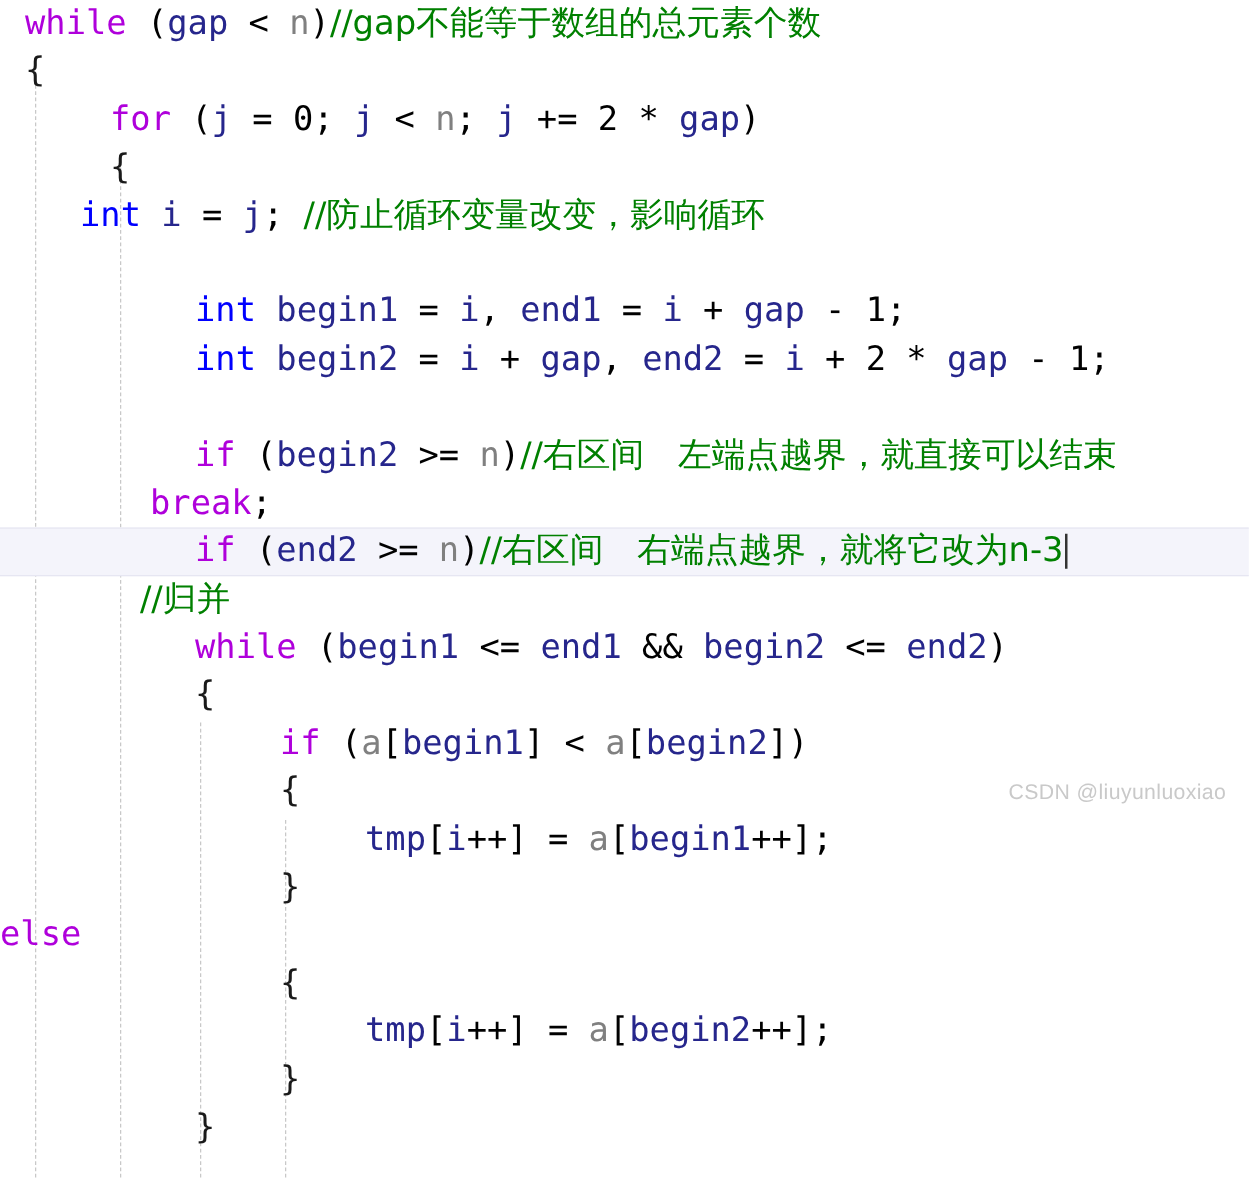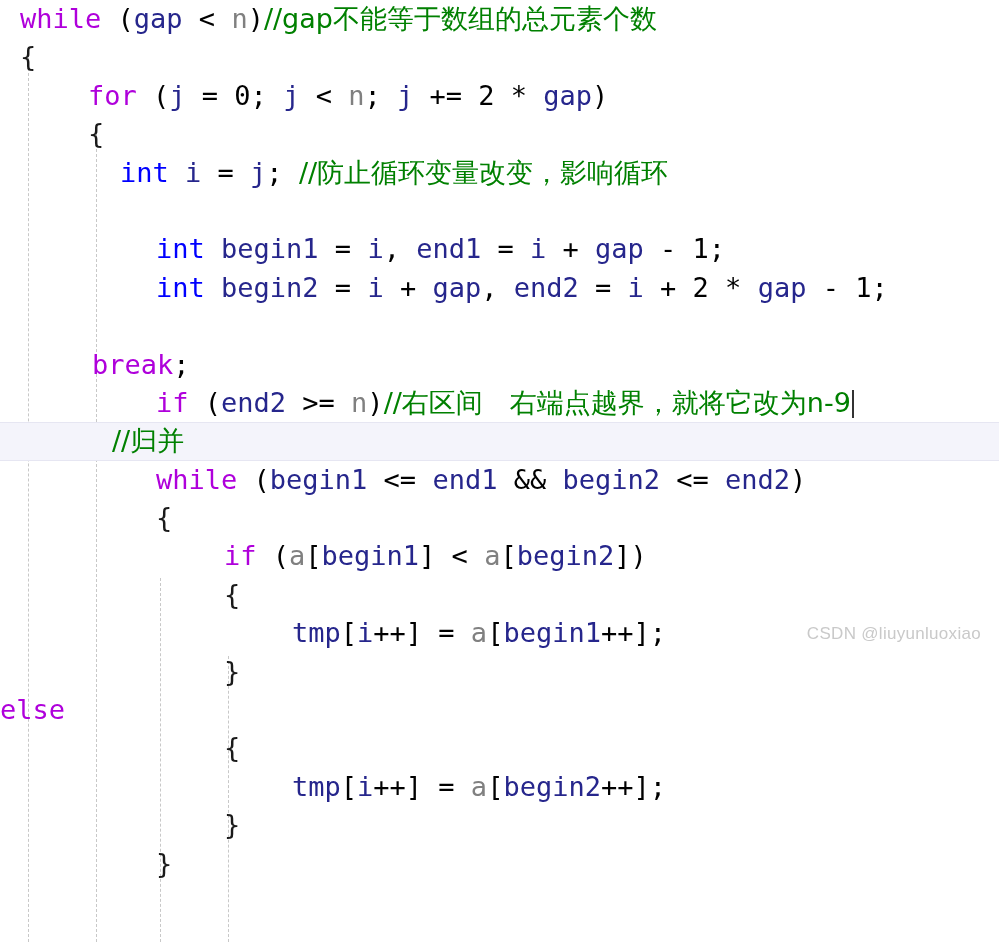--- a/index.html
+++ b/index.html
@@ -106,27 +106,28 @@
       <div class="guide" style="left: 160px; top: 578px; height: 364px; border-left-color: rgb(200, 200, 200);"></div>
       <div class="guide" style="left: 228px; top: 656px; height: 286px; border-left-color: rgb(200, 200, 200);"></div>
     </div>
 
   <div class="line-highlight" style="top: 422.4px; height: 38.4px; background: rgb(244, 244, 251);"></div>
     <div class="code">
       <div class="line" style="padding-left: 20px;"><span class="kw">while</span><span class="punct"> </span><span class="punct">(</span><span class="ident">gap</span><span class="punct"> &lt; </span><span class="extern">n</span><span class="punct">)</span><span class="cmt">//gap不能等于数组的总元素个数</span></div>
       <div class="line" style="padding-left: 20px;"><span class="brace">{</span></div>
       <div class="line" style="padding-left: 88px;"><span class="kw">for</span><span class="punct"> (</span><span class="ident">j</span><span class="punct"> = </span><span class="num">0</span><span class="punct">; </span><span class="ident">j</span><span class="punct"> &lt; </span><span class="extern">n</span><span class="punct">; </span><span class="ident">j</span><span class="punct"> += </span><span class="num">2</span><span class="punct"> * </span><span class="ident">gap</span><span class="punct">)</span></div>
       <div class="line" style="padding-left: 88px;"><span class="brace">{</span></div>
-      <div class="line" style="padding-left: 120px;"><span class="type">int</span><span class="punct"> </span><span class="ident">i</span><span class="punct"> = </span><span class="ident">j</span><span class="punct">; </span><span class="cmt">//防止循环变量改变，影响循环</span></div>
+      <div class="line" style="padding-left: 64px;"><span class="type">int</span><span class="punct"> </span><span class="ident">i</span><span class="punct"> = </span><span class="ident">j</span><span class="punct">; </span><span class="cmt">//防止循环变量改变，影响循环</span></div>
       <div class="line" style="padding-left: 20px;"></div>
       <div class="line" style="padding-left: 156px;"><span class="type">int</span><span class="punct"> </span><span class="ident">begin1</span><span class="punct"> = </span><span class="ident">i</span><span class="punct">, </span><span class="ident">end1</span><span class="punct"> = </span><span class="ident">i</span><span class="punct"> + </span><span class="ident">gap</span><span class="punct"> - </span><span class="num">1</span><span class="punct">;</span></div>
       <div class="line" style="padding-left: 156px;"><span class="type">int</span><span class="punct"> </span><span class="ident">begin2</span><span class="punct"> = </span><span class="ident">i</span><span class="punct"> + </span><span class="ident">gap</span><span class="punct">, </span><span class="ident">end2</span><span class="punct"> = </span><span class="ident">i</span><span class="punct"> + </span><span class="num">2</span><span class="punct"> * </span><span class="ident">gap</span><span class="punct"> - </span><span class="num">1</span><span class="punct">;</span></div>
       <div class="line" style="padding-left: 20px;"></div>
-      <div class="line" style="padding-left: 92px;"><span class="kw">break</span><span class="punct">;</span></div>
-      <div class="line" style="padding-left: 156px;"><span class="kw">if</span><span class="punct"> (</span><span class="ident">end2</span><span class="punct"> &gt;= </span><span class="extern">n</span><span class="punct">)</span><span class="cmt">//右区间　右端点越界，就将它改为n-9</span><span class="caret"></span></div>
+      <div class="line" style="padding-left: 156px;"><span class="kw">if</span><span class="punct"> (</span><span class="ident">begin2</span><span class="punct"> &gt;= </span><span class="extern">n</span><span class="punct">)</span><span class="cmt">//右区间　左端点越界，就直接可以结束</span></div>
+      <div class="line" style="padding-left: 120px;"><span class="kw">break</span><span class="punct">;</span></div>
+      <div class="line" style="padding-left: 156px;"><span class="kw">if</span><span class="punct"> (</span><span class="ident">end2</span><span class="punct"> &gt;= </span><span class="extern">n</span><span class="punct">)</span><span class="cmt">//右区间　右端点越界，就将它改为n-3</span><span class="caret"></span></div>
       <div class="line" style="padding-left: 112px;"><span class="cmt">//归并</span></div>
       <div class="line" style="padding-left: 156px;"><span class="kw">while</span><span class="punct"> (</span><span class="ident">begin1</span><span class="punct"> &lt;= </span><span class="ident">end1</span><span class="punct"> &amp;&amp; </span><span class="ident">begin2</span><span class="punct"> &lt;= </span><span class="ident">end2</span><span class="punct">)</span></div>
       <div class="line" style="padding-left: 156px;"><span class="brace">{</span></div>
       <div class="line" style="padding-left: 224px;"><span class="kw">if</span><span class="punct"> (</span><span class="extern">a</span><span class="punct">[</span><span class="ident">begin1</span><span class="punct">] &lt; </span><span class="extern">a</span><span class="punct">[</span><span class="ident">begin2</span><span class="punct">])</span></div>
       <div class="line" style="padding-left: 224px;"><span class="brace">{</span></div>
       <div class="line" style="padding-left: 292px;"><span class="ident">tmp</span><span class="punct">[</span><span class="ident">i</span><span class="punct">++] = </span><span class="extern">a</span><span class="punct">[</span><span class="ident">begin1</span><span class="punct">++];</span></div>
       <div class="line" style="padding-left: 224px;"><span class="brace">}</span></div>
       <div class="line" style=""><span class="kw">else</span></div>
       <div class="line" style="padding-left: 224px;"><span class="brace">{</span></div>
       <div class="line" style="padding-left: 292px;"><span class="ident">tmp</span><span class="punct">[</span><span class="ident">i</span><span class="punct">++] = </span><span class="extern">a</span><span class="punct">[</span><span class="ident">begin2</span><span class="punct">++];</span></div>

